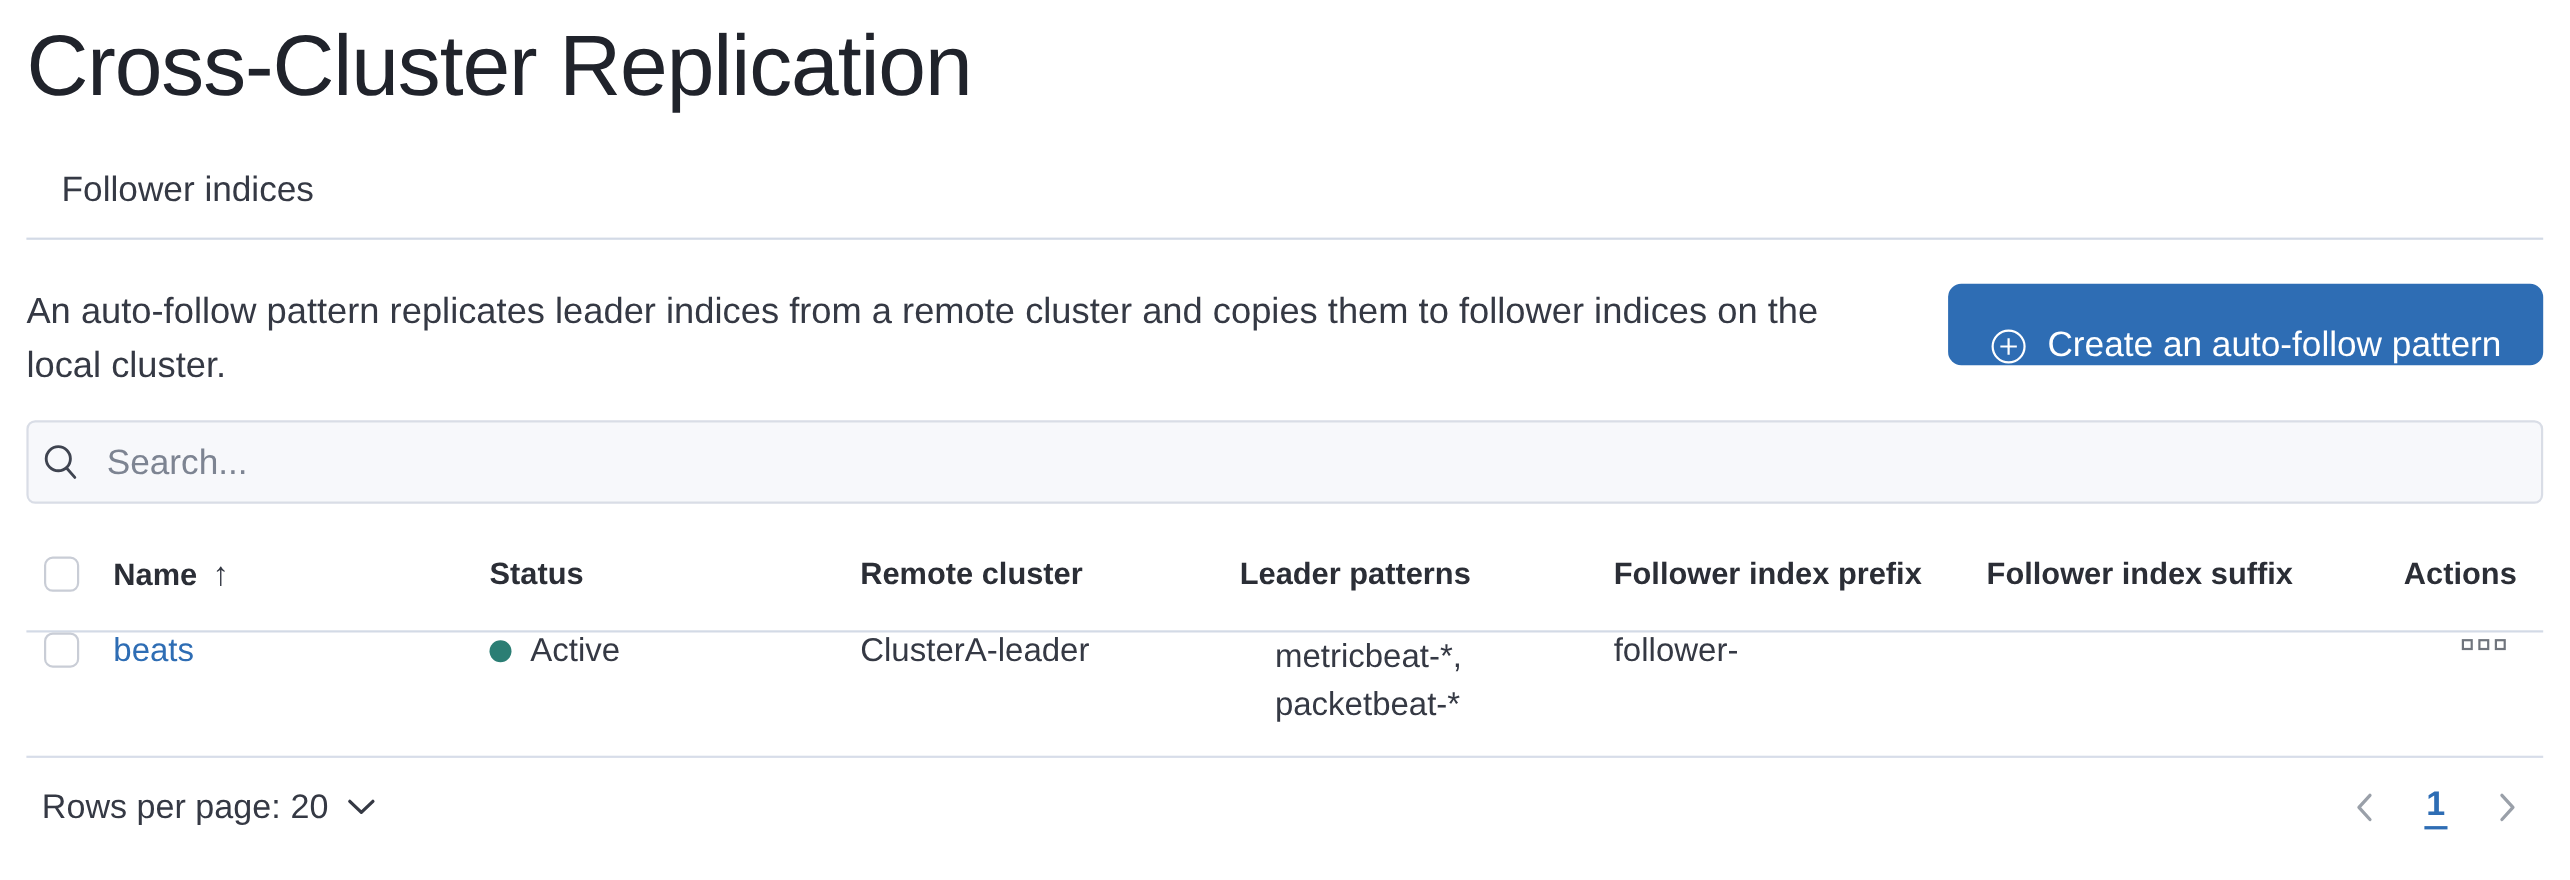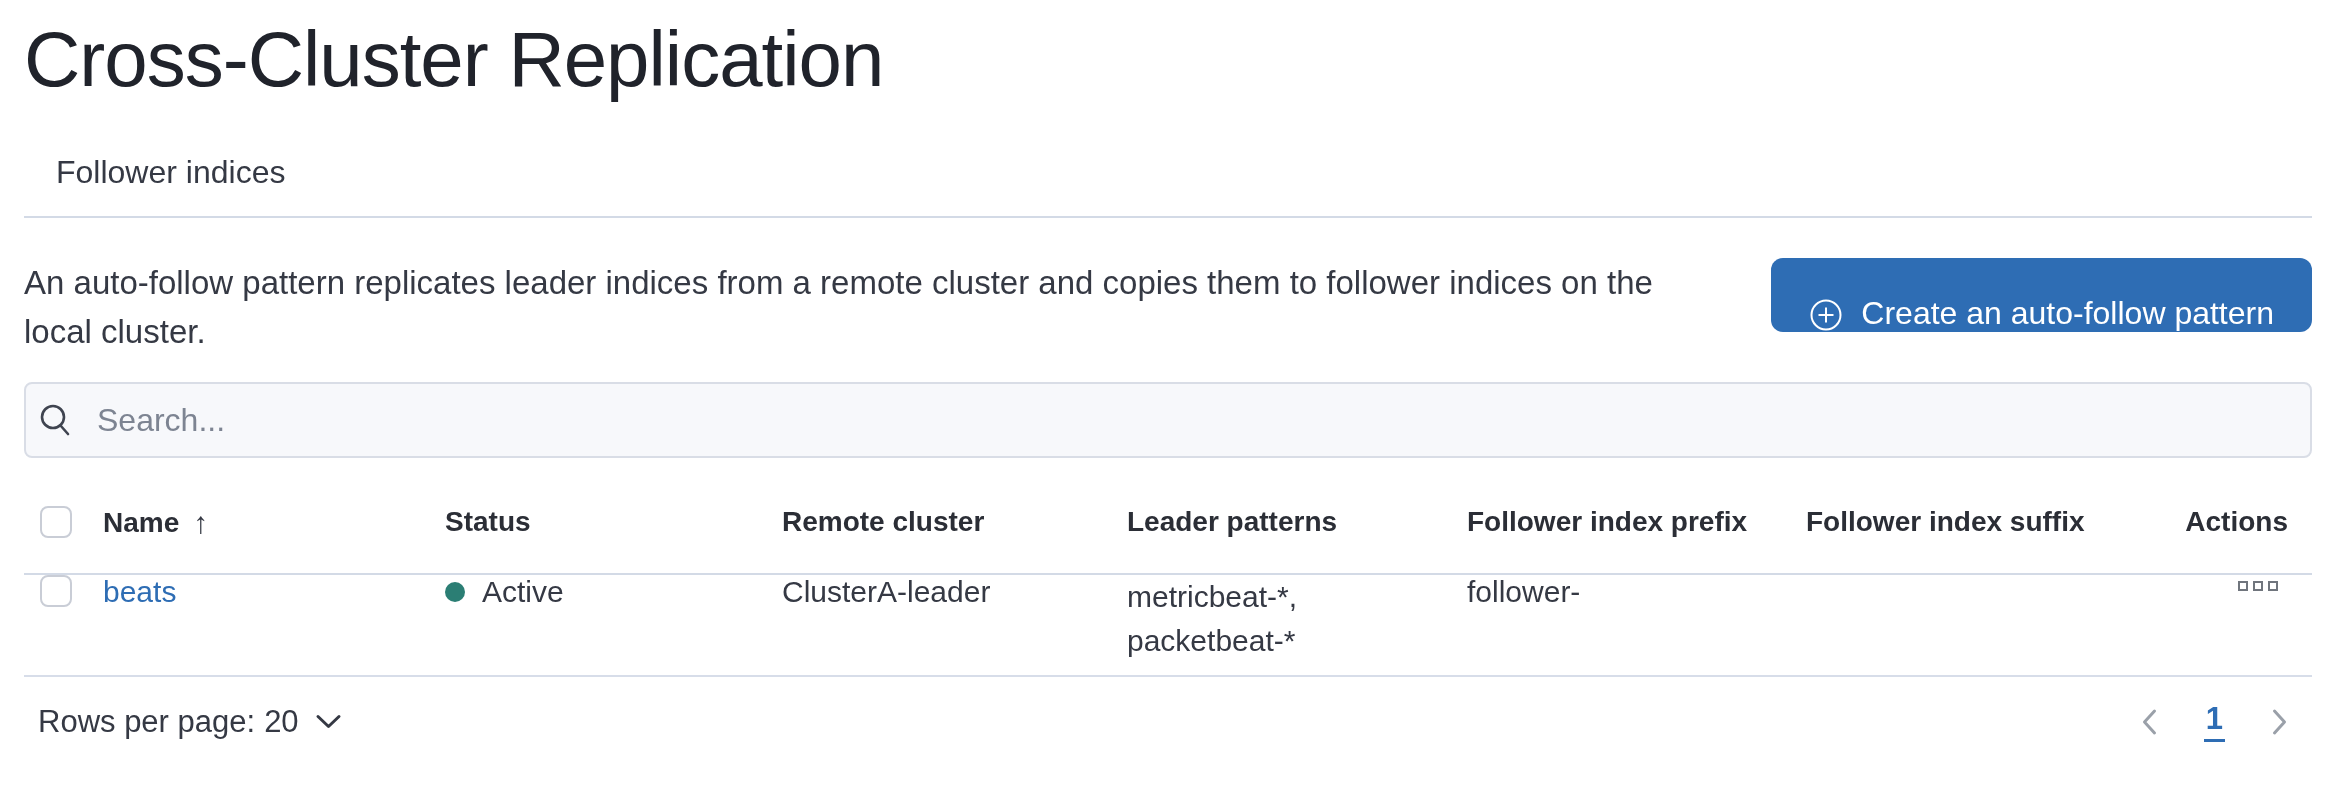--- a/index.html
+++ b/index.html
@@ -97,21 +97,21 @@
     padding-left:16px;
   }
   .thead {
     height:69px;
     border-bottom:2px solid #d3dae6;
     font-size:28px;
     font-weight:700;
     color:#2b2e36;
   }
   .tbody-row {
-    height:102px;
+    height:114px;
     border-bottom:2px solid #d7dde9;
     font-size:30px;
   }
   .col-check   { width:63px; }
   .col-name    { width:342px; display:flex; align-items:center; }
   .col-status  { width:337px; display:flex; align-items:center; }
   .col-remote  { width:345px; }
   .col-leader  { width:340px; }
   .col-prefix  { width:339px; }
   .col-suffix  { width:356px; }
@@ -124,21 +124,21 @@
     background:#ffffff;
     display:inline-block;
     cursor:pointer;
   }
   .sort-arrow { margin-left:14px; font-weight:400; font-size:30px; color:#353944; }
   .name-link { color:#2e6db4; text-decoration:none; cursor:pointer; }
   .status-dot {
     width:20px; height:20px; border-radius:50%;
     background:#2b7e74; display:inline-block; margin-right:17px;
   }
-  .leader-cell { max-width:300px; line-height:44px; }
+  .leader-cell { max-width:300px; line-height:44px;margin-left:32px; }
 
   .boxes-icon { display:inline-flex; gap:5px; cursor:pointer; padding:6px 10px 6px 6px; }
   .boxes-icon span {
     width:10px; height:10px;
     border:2.5px solid #70757d;
     display:inline-block;
   }
 
   
   .footer-row {

